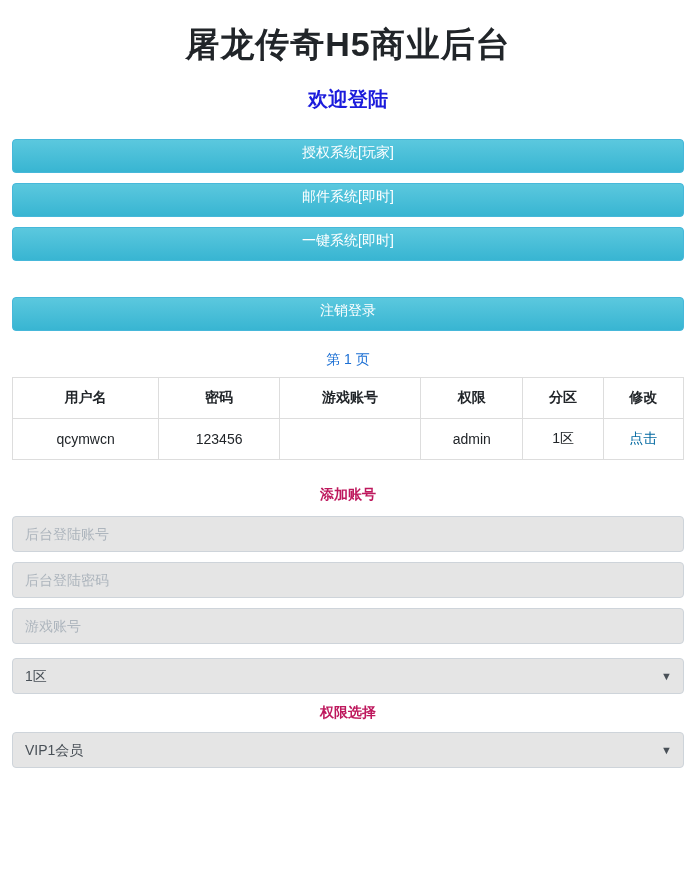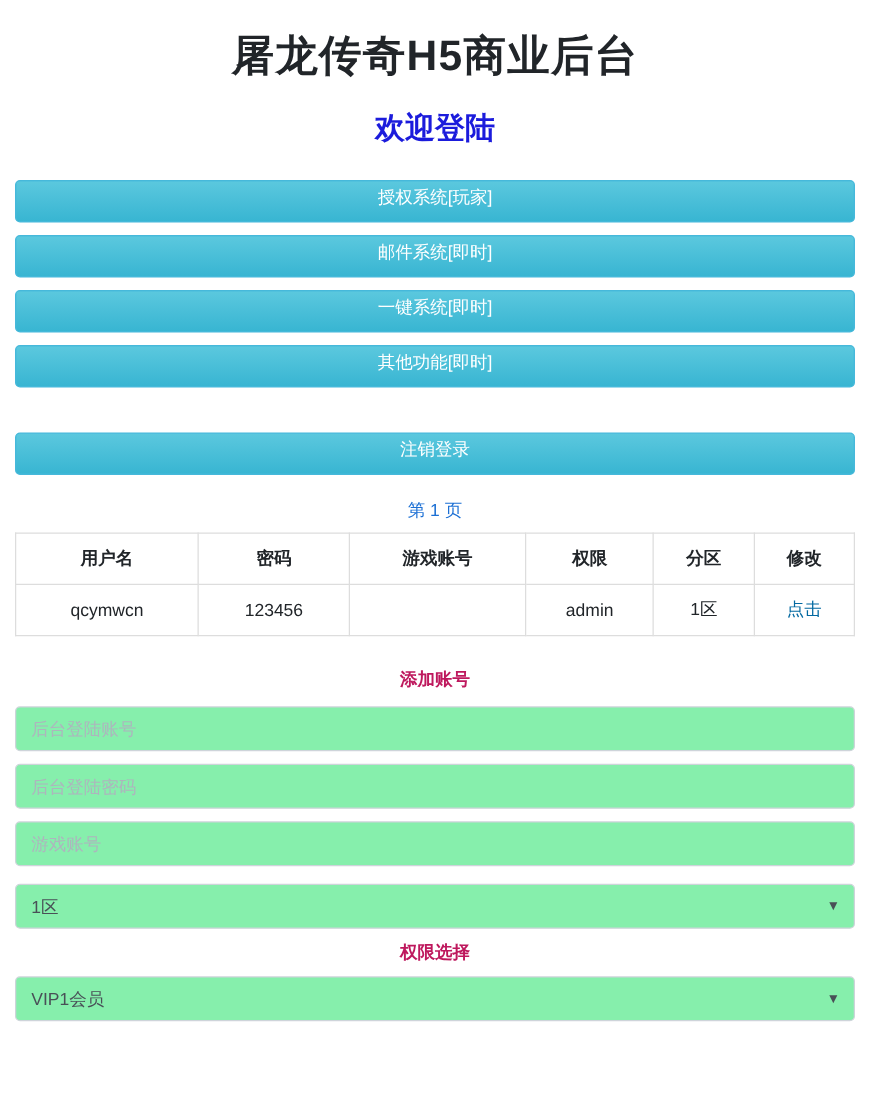--- a/index.html
+++ b/index.html
@@ -21,21 +21,21 @@
   .title {
     text-align: center;
     font-size: 34px;
     font-weight: bold;
     color: #212529;
     margin: 22px 0 18px 0;
     letter-spacing: 1px;
   }
   .welcome {
     text-align: center;
-    font-size: 24px;
+    font-size: 20px;
     color: #1b1bdc;
     margin: 0 0 26px 0;
     font-weight: bold;
   }
   .btn-block {
     display: block;
     width: 100%;
     border: 1px solid #46b8da;
     border-radius: 4px;
     background: linear-gradient(#5bc8de, #38b5d2);
@@ -80,21 +80,21 @@
   .field {
     display: block;
     width: 100%;
     height: 36px;
     border: 1px solid #ced4da;
     border-radius: 4px;
     padding: 6px 12px;
     font-size: 14px;
     color: #495057;
     margin-bottom: 10px;
-    background: #86efac;
+    background: #e5e5e5;
     font-family: "Liberation Sans", sans-serif;
   }
   .field::placeholder { color: #adb5bd; }
   .select-wrap { position: relative; margin-bottom: 10px; }
   select.field {
     margin-bottom: 0;
     appearance: none;
     -webkit-appearance: none;
     padding-right: 30px;
   }
@@ -115,21 +115,20 @@
 
 <div class="page">
 
   <div class="title">屠龙传奇H5商业后台</div>
   <div class="welcome">欢迎登陆</div>
 
   <div>
     <div class="btn-block">授权系统[玩家]</div>
     <div class="btn-block">邮件系统[即时]</div>
     <div class="btn-block">一键系统[即时]</div>
-    <div class="btn-block">其他功能[即时]</div>
   </div>
 
   <div class="btn-block btn-logout">注销登录</div>
 
   <div class="pager">第 1 页</div>
 
   <table class="acct">
     <thead>
       <tr>
         <th>用户名</th>

